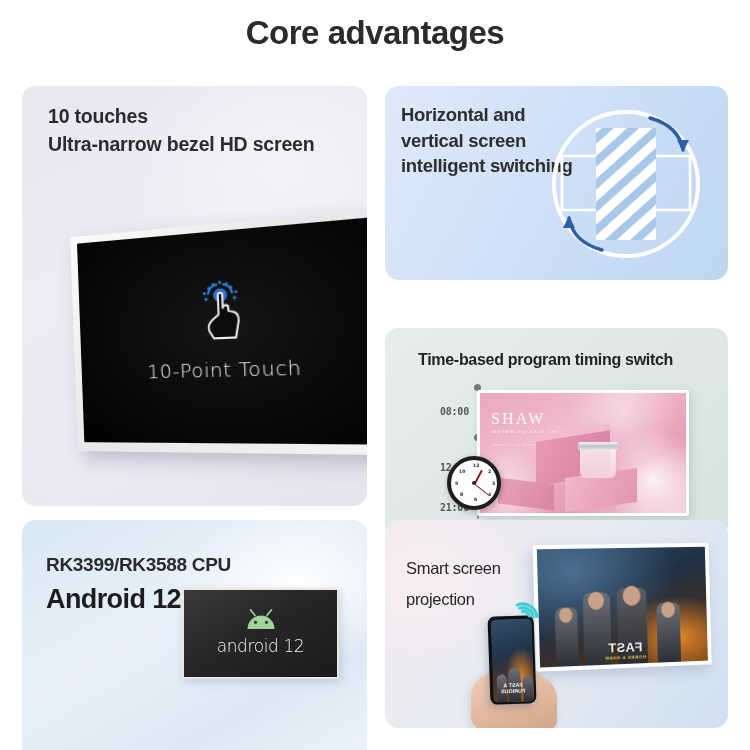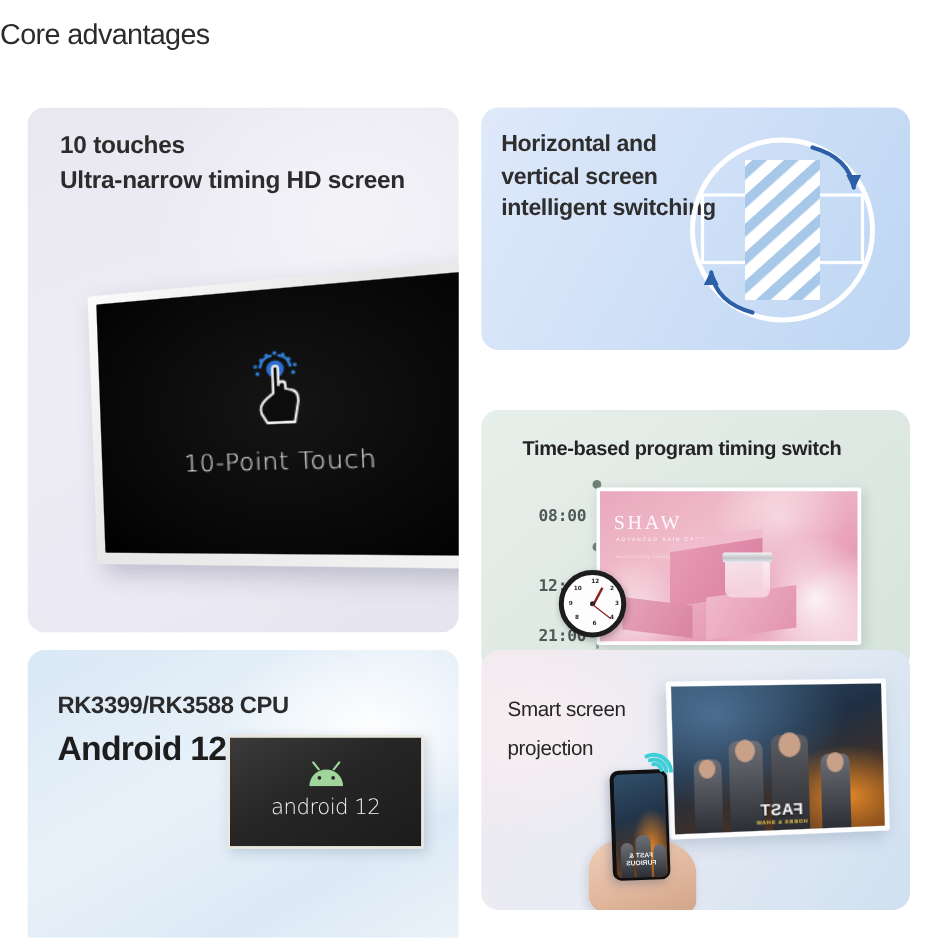--- a/index.html
+++ b/index.html
@@ -11,22 +11,23 @@
     font-family: "Liberation Sans", sans-serif;
     overflow: hidden;
     position: relative;
   }
 
   .page-title {
     position: absolute;
     top: 14px;
     left: 0;
     width: 750px;
-    font-size: 23px;
-    font-weight: normal;
+    text-align: center;
+    font-size: 33px;
+    font-weight: bold;
     color: #2b2b2b;
     letter-spacing: -0.5px;
   }
 
   .panel {
     position: absolute;
     border-radius: 14px;
     overflow: hidden;
   }
 
@@ -114,21 +115,21 @@
   }
   .tl-dot {
     position: absolute; left: 67px; width: 7px; height: 7px;
     border-radius: 50%; background: #6e7f77;
   }
   .tl-tick {
     position: absolute; left: 70px; width: 9px; height: 1.4px; background: #8a9a92;
   }
   .tl-lbl {
     position: absolute;
-    font-size: 13px; color: #4e5a55; font-weight: bold;
+    font-size: 10px; color: #4e5a55; font-weight: bold;
     font-family: "DejaVu Sans Mono", monospace;
     letter-spacing: -0.2px;
   }
   .tl-lbl.left  { right: 48px; text-align: right; width: 46px; }
   .tl-lbl.right { left: 82px; }
 
   .ad-screen {
     position: absolute; left: 92px; top: 62px; width: 212px; height: 126px;
     background: #fff;
     padding: 3px;
@@ -332,21 +333,21 @@
   }
 </style>
 </head>
 <body>
 
 <div class="page-title">Core advantages</div>
 
 <div class="panel" id="panel-touch">
   <div class="ptitle">
     <div>10 touches</div>
-    <div>Ultra-narrow timing HD screen</div>
+    <div>Ultra-narrow bezel HD screen</div>
   </div>
 
   <div class="monitor">
     <div class="bezel"></div>
     <div class="screen">
       <svg class="touch-icon" viewBox="0 0 54 58">
         <g stroke="#2f7fd6" stroke-width="2.1" stroke-linecap="round" fill="none">
           <path d="M16 14 A10 10 0 0 1 24 6"></path>
           <path d="M30 6 A10 10 0 0 1 38 14"></path>
         </g>

